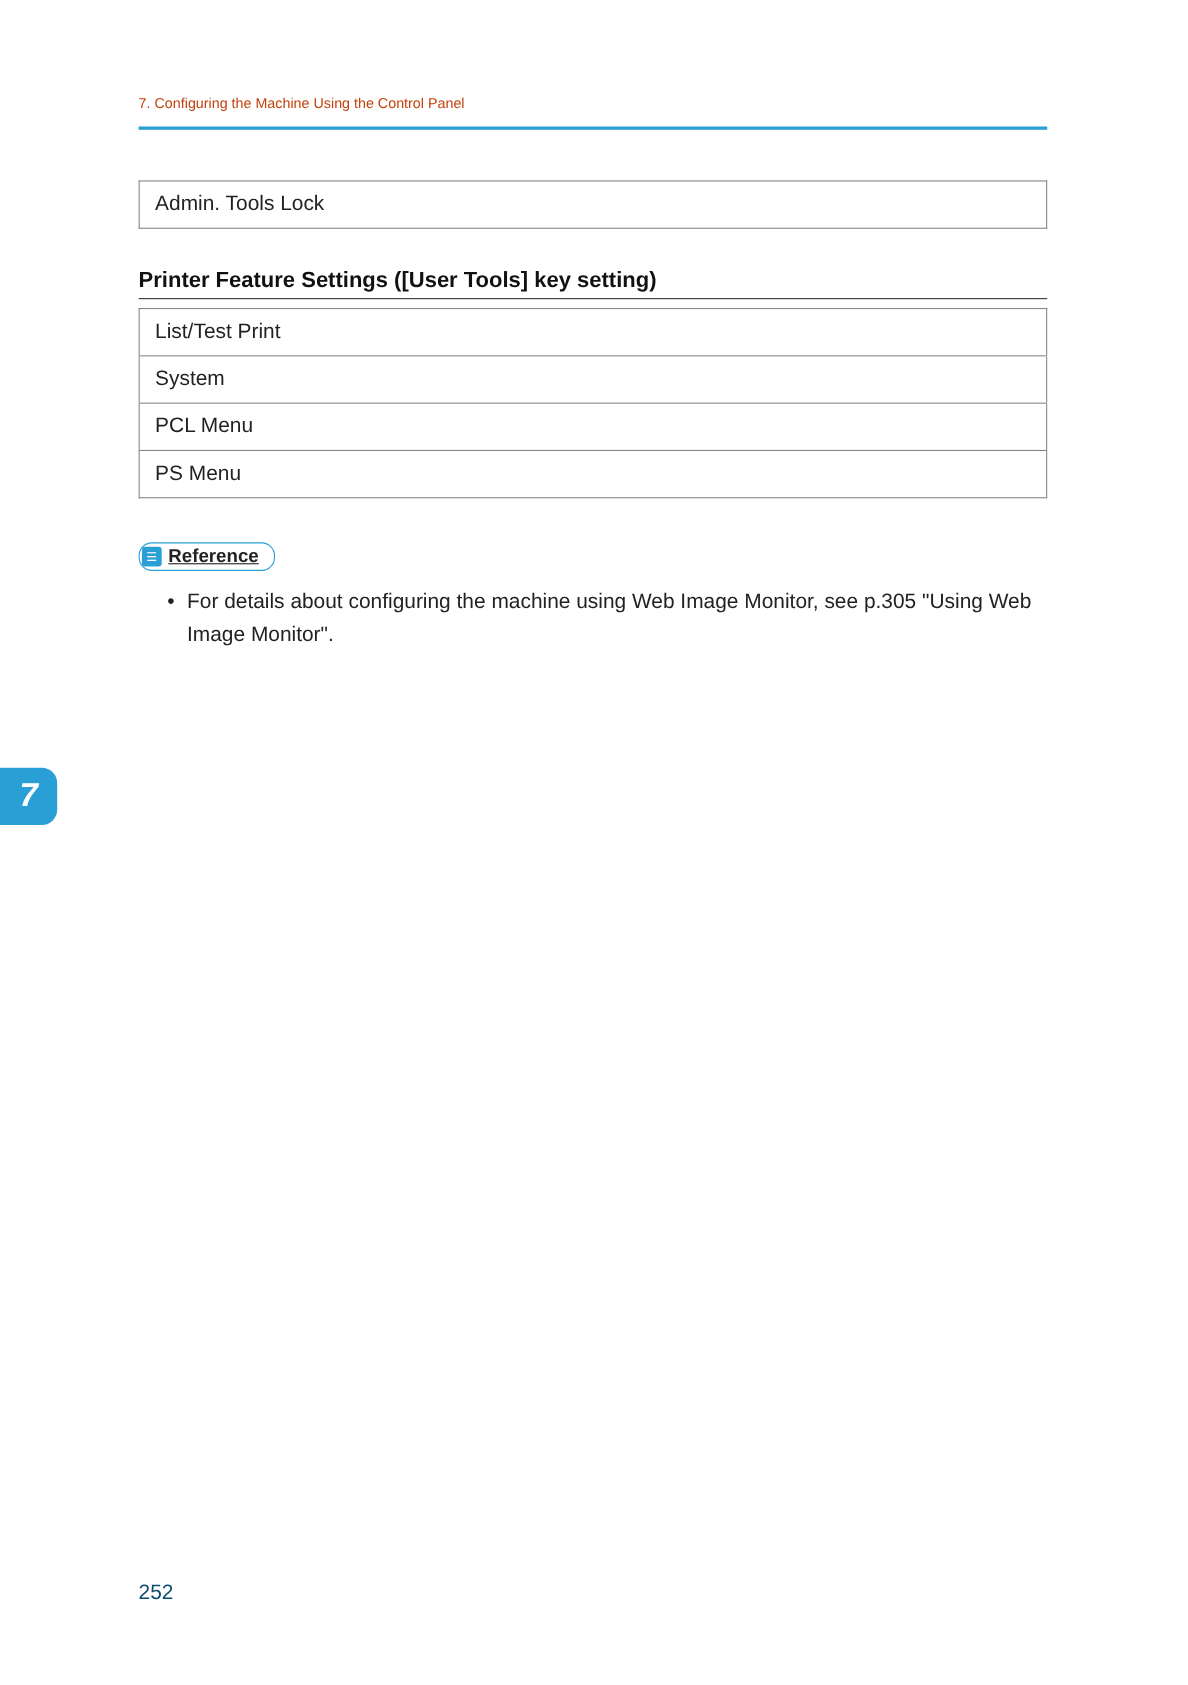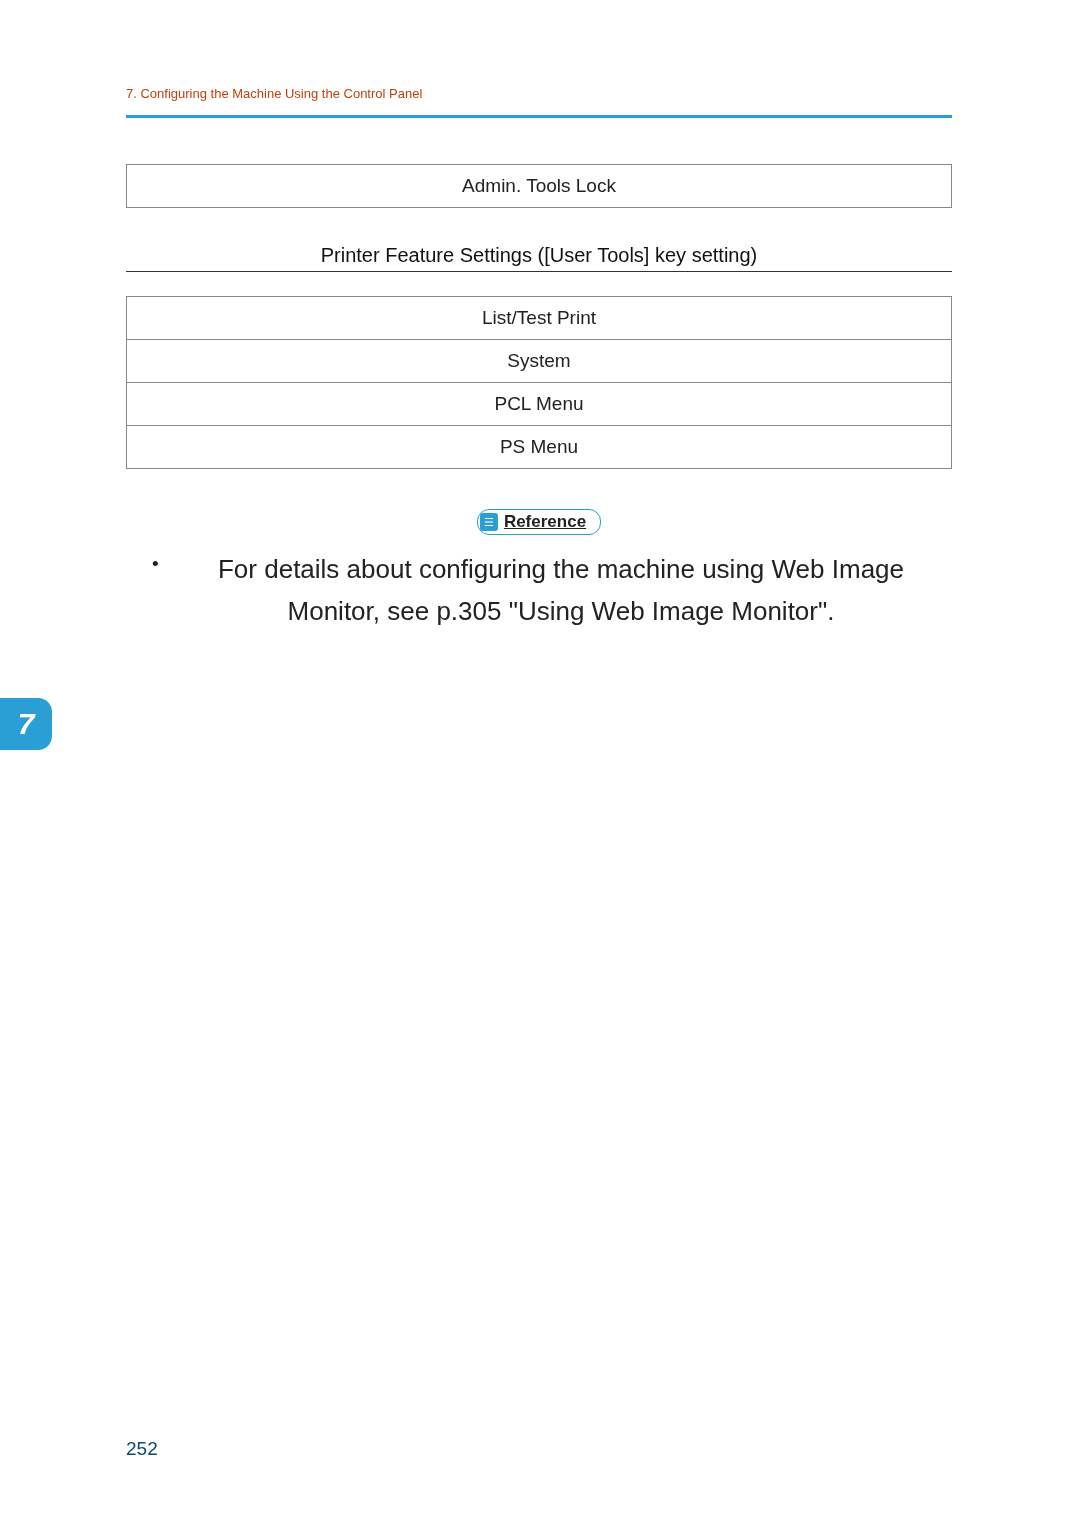--- a/index.html
+++ b/index.html
@@ -22,42 +22,41 @@
       font-size: 13px;
       color: #c2410c;
       padding-bottom: 14px;
       border-bottom: 3px solid #2a9fd6;
     }
     .content {
       position: absolute;
       top: 164px;
       left: 126px;
       right: 128px;
-      text-align: center;
     }
     .settings-table {
       width: 100%;
       border: 1px solid #888;
       border-collapse: collapse;
       margin-bottom: 36px;
     }
     .settings-table td {
       border-bottom: 1px solid #888;
       padding: 10px 14px;
       font-size: 19px;
       color: #222;
     }
     .settings-table tr:last-child td {
       border-bottom: none;
     }
     .section-heading {
       font-size: 20px;
-      font-weight: normal;
+      font-weight: bold;
       color: #111;
-      margin-bottom: 24px;
+      margin-bottom: 8px;
       padding-bottom: 4px;
       border-bottom: 1px solid #333;
     }
     .reference-badge {
       display: inline-flex;
       align-items: center;
       border: 1px solid #2a9fd6;
       border-radius: 12px;
       padding: 2px 14px 2px 2px;
       margin-top: 20px;
@@ -80,21 +79,21 @@
       font-weight: bold;
       color: #222;
       text-decoration: underline;
     }
     .bullet-list {
       list-style: none;
       padding-left: 26px;
     }
     .bullet-list li {
       position: relative;
-      font-size: 26px;
+      font-size: 19px;
       color: #222;
       line-height: 1.6;
       padding-left: 18px;
     }
     .bullet-list li::before {
       content: "•";
       position: absolute;
       left: 0;
       top: 0;
       font-size: 19px;

